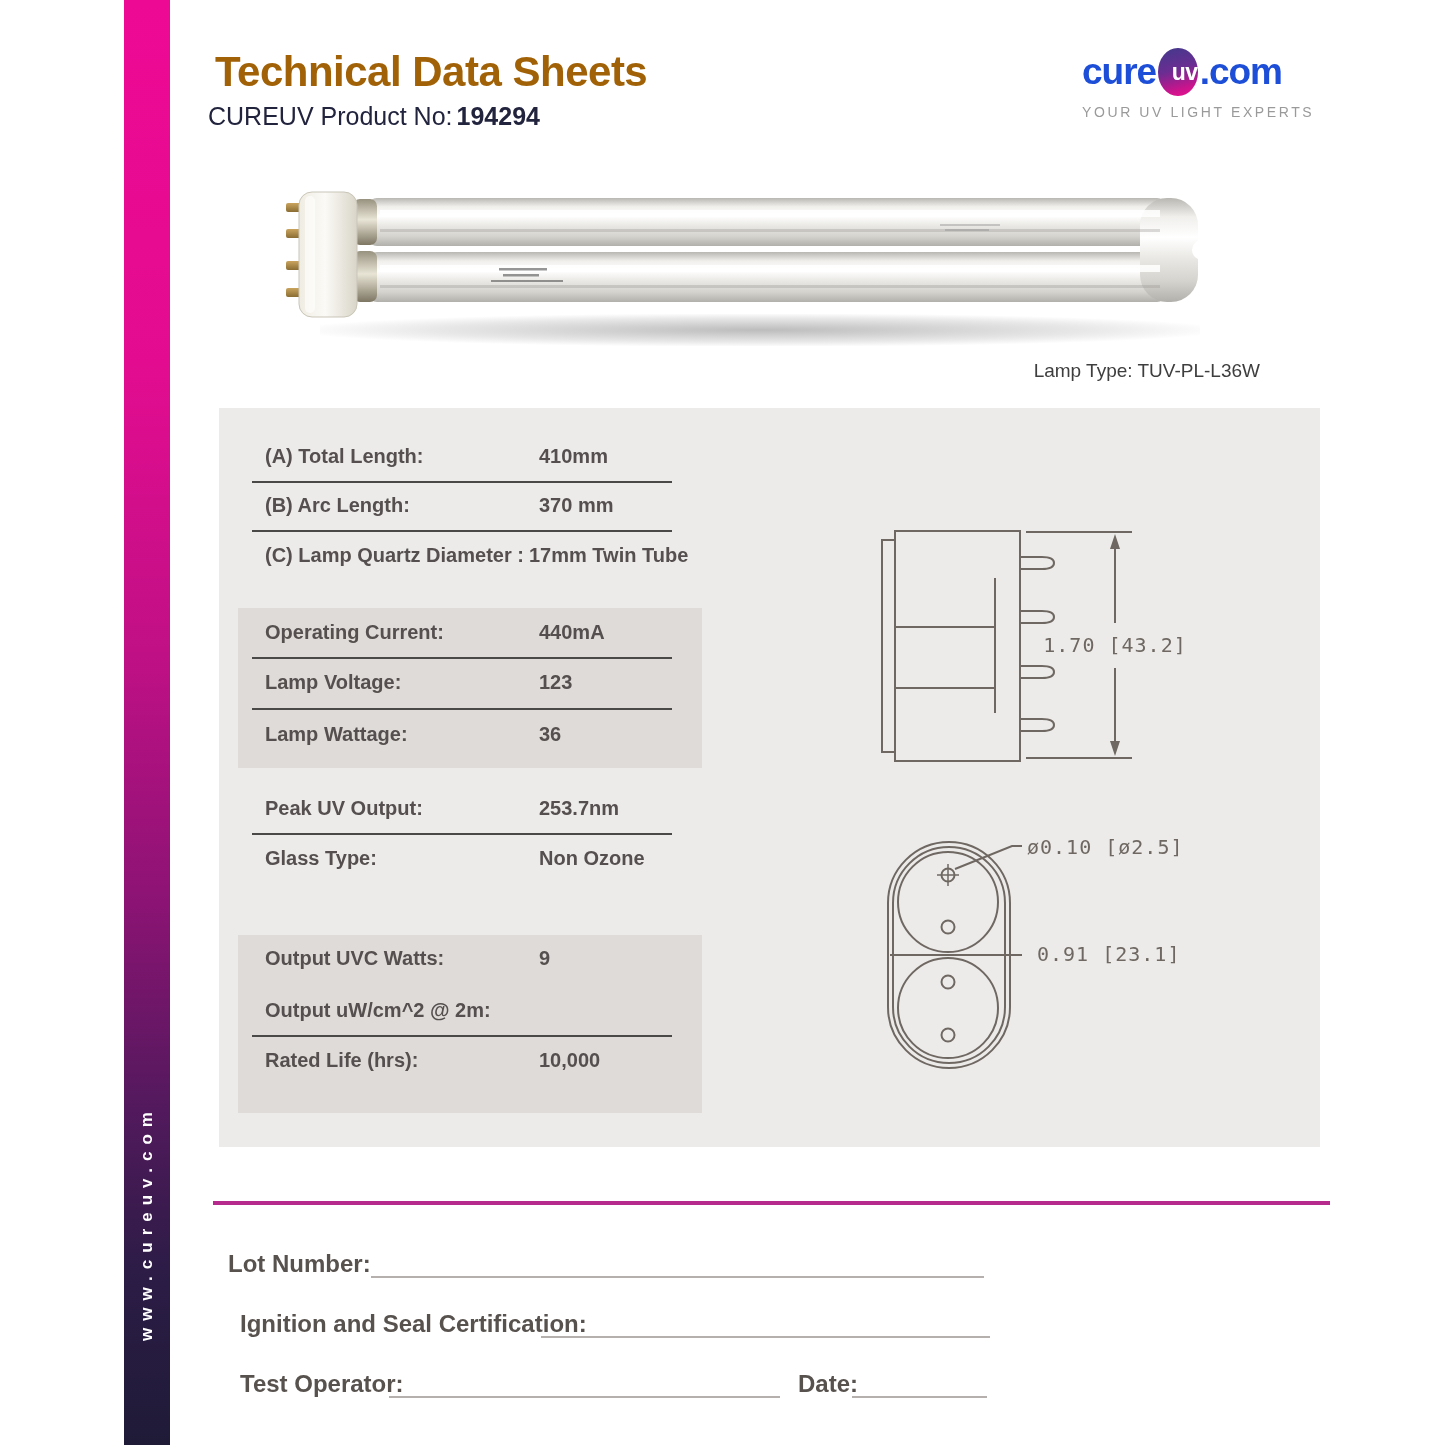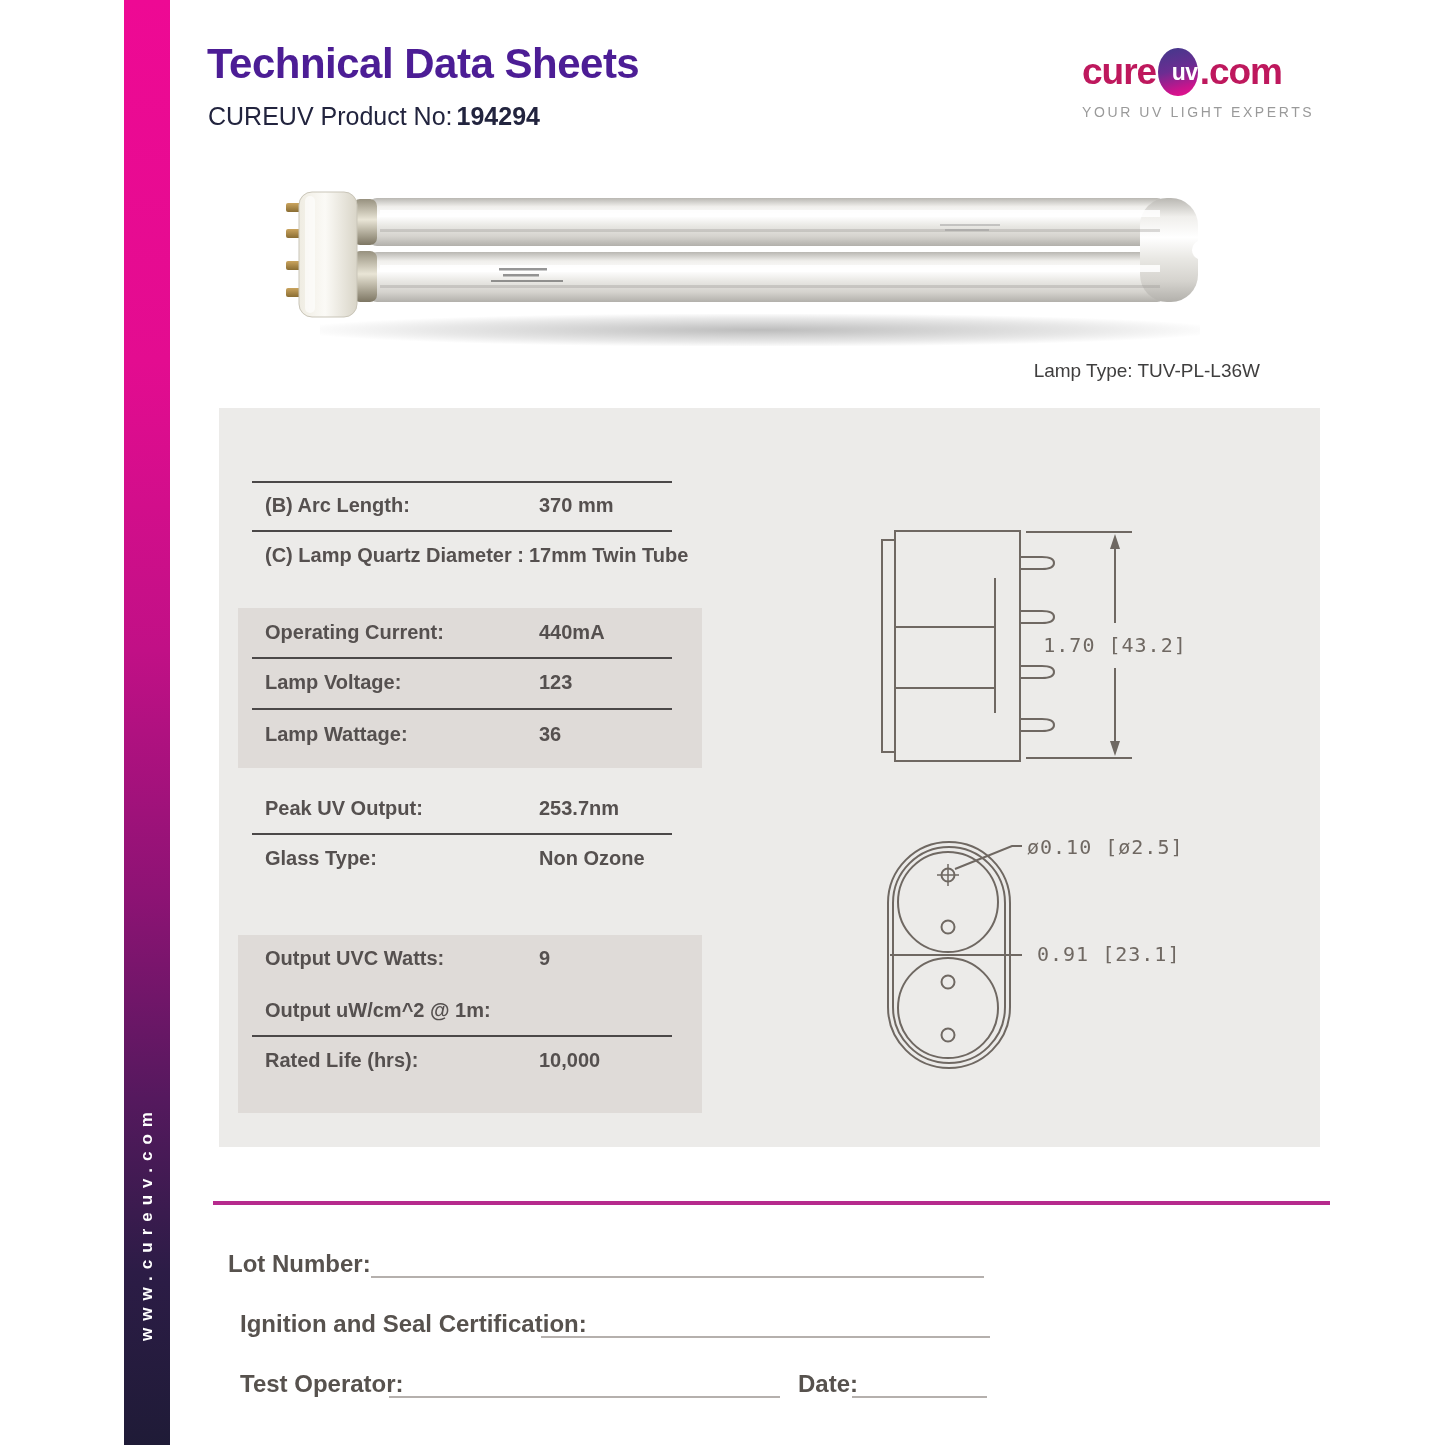--- a/index.html
+++ b/index.html
@@ -15,32 +15,32 @@
   .sidebar-text-wrap{
     position:absolute;left:124px;top:1050px;width:46px;height:345px;
     display:flex;align-items:center;justify-content:center;
   }
   .sidebar-text{
     writing-mode:vertical-rl;transform:rotate(180deg);
     color:#ffffff;font-size:17px;font-weight:700;letter-spacing:7px;white-space:nowrap;
   }
   
   .title{
-    position:absolute;left:207px;top:40px;margin:0;
-    font-size:42px;font-weight:800;color:#4c1d95;letter-spacing:-0.5px;
+    position:absolute;left:207px;top:40px;margin:8px;
+    font-size:42px;font-weight:800;color:#a16207;letter-spacing:-0.5px;
   }
   .subtitle{
     position:absolute;left:208px;top:102px;
     font-size:25px;color:#22243e;font-weight:500;
   }
   .subtitle b{font-weight:800;margin-left:4px;}
   
   .logo{position:absolute;left:1082px;top:48px;width:200px;}
   .logo-row{display:flex;align-items:center;}
-  .logo-cure,.logo-com{font-size:37px;font-weight:700;color:#be185d;letter-spacing:-1px;}
+  .logo-cure,.logo-com{font-size:37px;font-weight:700;color:#1d4ed8;letter-spacing:-1px;}
   .logo-circle{
     width:48px;height:48px;border-radius:50%;margin:0 2px;
     background:linear-gradient(165deg,#41398b 0%,#6b2d92 45%,#c9148d 80%,#ec128d 100%);
     display:flex;align-items:center;justify-content:flex-end;
   }
   .logo-circle span{color:#ffffff;font-size:23px;font-weight:800;letter-spacing:-0.5px;}
   .logo-tag{
     margin-top:8px;text-align:center;
     font-size:14px;letter-spacing:2.6px;color:#9a9a9a;font-weight:500;white-space:nowrap;
   }
@@ -153,20 +153,24 @@
       <rect x="655" y="52" width="60" height="2"></rect>
       <rect x="660" y="57" width="44" height="2"></rect>
     </g>
   </svg>
   <div class="lamp-type">Lamp Type: TUV-PL-L36W</div>
 
   <div class="panel">
     <div class="spec-box box2"></div>
     <div class="spec-box box4"></div>
 
+    <div class="spec-row" style="top:37px">
+      <span class="spec-label">(A) Total Length:</span>
+      <span class="spec-value">410mm</span>
+    </div>
     <div class="spec-divider" style="top:73px"></div>
     <div class="spec-row" style="top:86px">
       <span class="spec-label">(B) Arc Length:</span>
       <span class="spec-value">370 mm</span>
     </div>
     <div class="spec-divider" style="top:122px"></div>
     <div class="spec-row" style="top:136px">
       <span class="spec-label">(C) Lamp Quartz Diameter :</span>
       <span class="spec-value" style="left:264px">17mm Twin Tube</span>
     </div>
@@ -194,21 +198,21 @@
     <div class="spec-row" style="top:439px">
       <span class="spec-label">Glass Type:</span>
       <span class="spec-value">Non Ozone</span>
     </div>
 
     <div class="spec-row" style="top:539px">
       <span class="spec-label">Output UVC Watts:</span>
       <span class="spec-value">9</span>
     </div>
     <div class="spec-row" style="top:591px">
-      <span class="spec-label">Output uW/cm^2 @ 1m:</span>
+      <span class="spec-label">Output uW/cm^2 @ 2m:</span>
       <span class="spec-value"></span>
     </div>
     <div class="spec-divider" style="top:627px"></div>
     <div class="spec-row" style="top:641px">
       <span class="spec-label">Rated Life (hrs):</span>
       <span class="spec-value">10,000</span>
     </div>
 
     <svg class="drawing1" width="330" height="270" viewBox="0 0 330 270">
       <g fill="none" stroke="#6f6862" stroke-width="2">

